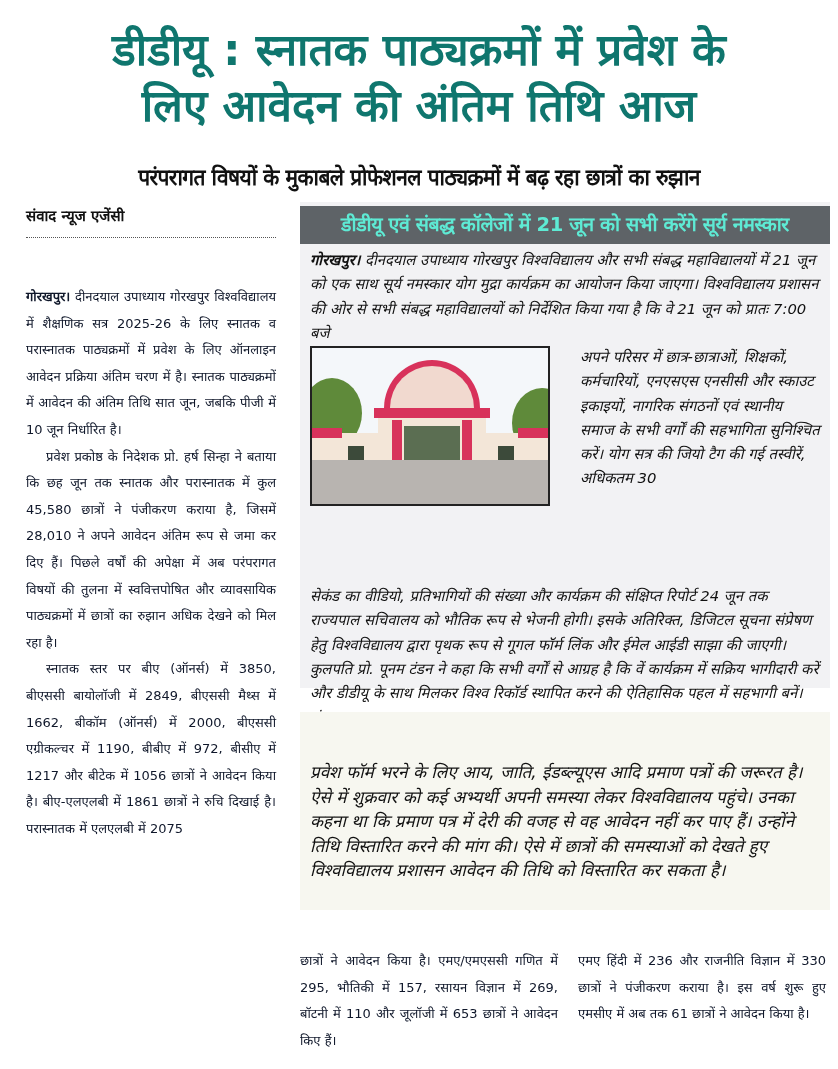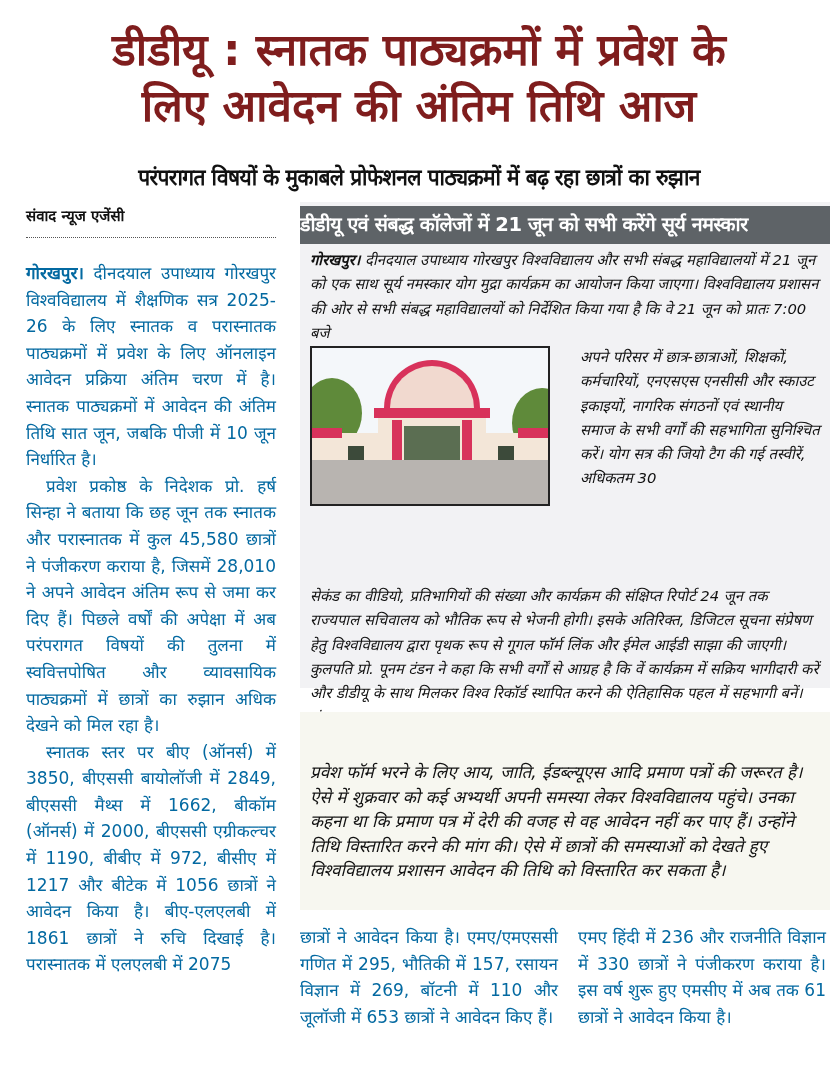--- a/index.html
+++ b/index.html
@@ -2,55 +2,56 @@
 <html><head>
 <meta charset="utf-8">
 <style>
   * { box-sizing: border-box; margin: 0; padding: 0; }
   html, body { width: 838px; height: 1069px; background: #ffffff; overflow: hidden; }
   body { font-family: "DejaVu Sans", sans-serif; color: #111; position: relative; }
 
   .headline {
     position: absolute; left: 0; top: 22px; width: 838px;
     text-align: center; font-weight: bold; font-size: 44px; line-height: 56px;
-    color: #7f1d1d; letter-spacing: 0px;
+    color: #0f766e; letter-spacing: 0px;
   }
   .subhead {
     position: absolute; left: 0; top: 160px; width: 838px; text-align: center;
     font-weight: bold; font-size: 22.5px; line-height: 34px; color: #111;
     letter-spacing: -0.6px; transform: scaleX(0.93); transform-origin: center;
   }
 
   .byline {
     position: absolute; left: 26px; top: 205px; width: 250px;
     font-weight: bold; font-size: 15px; line-height: 22px;
     padding-bottom: 10px; border-bottom: 1px dotted #555;
   }
 
   .col {
-    position: absolute; font-size: 17px; line-height: 26.6px; text-align: justify;
-    color: #0369a1;
+    position: absolute; font-size: 13px; line-height: 26.6px; text-align: justify;
+    color: #0f172a;
+    margin-top: 24px;
   }
   .col p { text-align: justify; }
   .col p.indent { text-indent: 20px; }
   .col .dateline { font-weight: bold; }
 
   #col-left { left: 26px; top: 260px; width: 250px; }
   #col-mid  { left: 300px; top: 924px; width: 258px; }
   #col-right{ left: 578px; top: 924px; width: 248px; }
 
   
   .yoga-box {
     position: absolute; left: 300px; top: 202px; width: 530px; height: 486px;
     background: #f2f2f4;
   }
   .yoga-title {
     position: absolute; left: 0; top: 4px; width: 530px; height: 38px;
-    background: #5e6367; color: #ffffff; font-weight: bold; font-size: 19.5px;
-    line-height: 38px; text-align: left; letter-spacing: -0.4px;
+    background: #5e6367; color: #5eead4; font-weight: bold; font-size: 19.5px;
+    line-height: 38px; text-align: center; letter-spacing: -0.4px;
   }
   .yoga-body {
     position: absolute; left: 10px; top: 46px; width: 510px;
     font-style: italic; font-size: 14.8px; line-height: 24.3px; color: #111;
   }
   .yoga-body .dateline { font-weight: bold; font-style: italic; }
   .yoga-photo {
     position: absolute; left: 10px; top: 144px; width: 240px; height: 160px;
     border: 2px solid #222; background: #e8eef2; overflow: hidden;
   }

